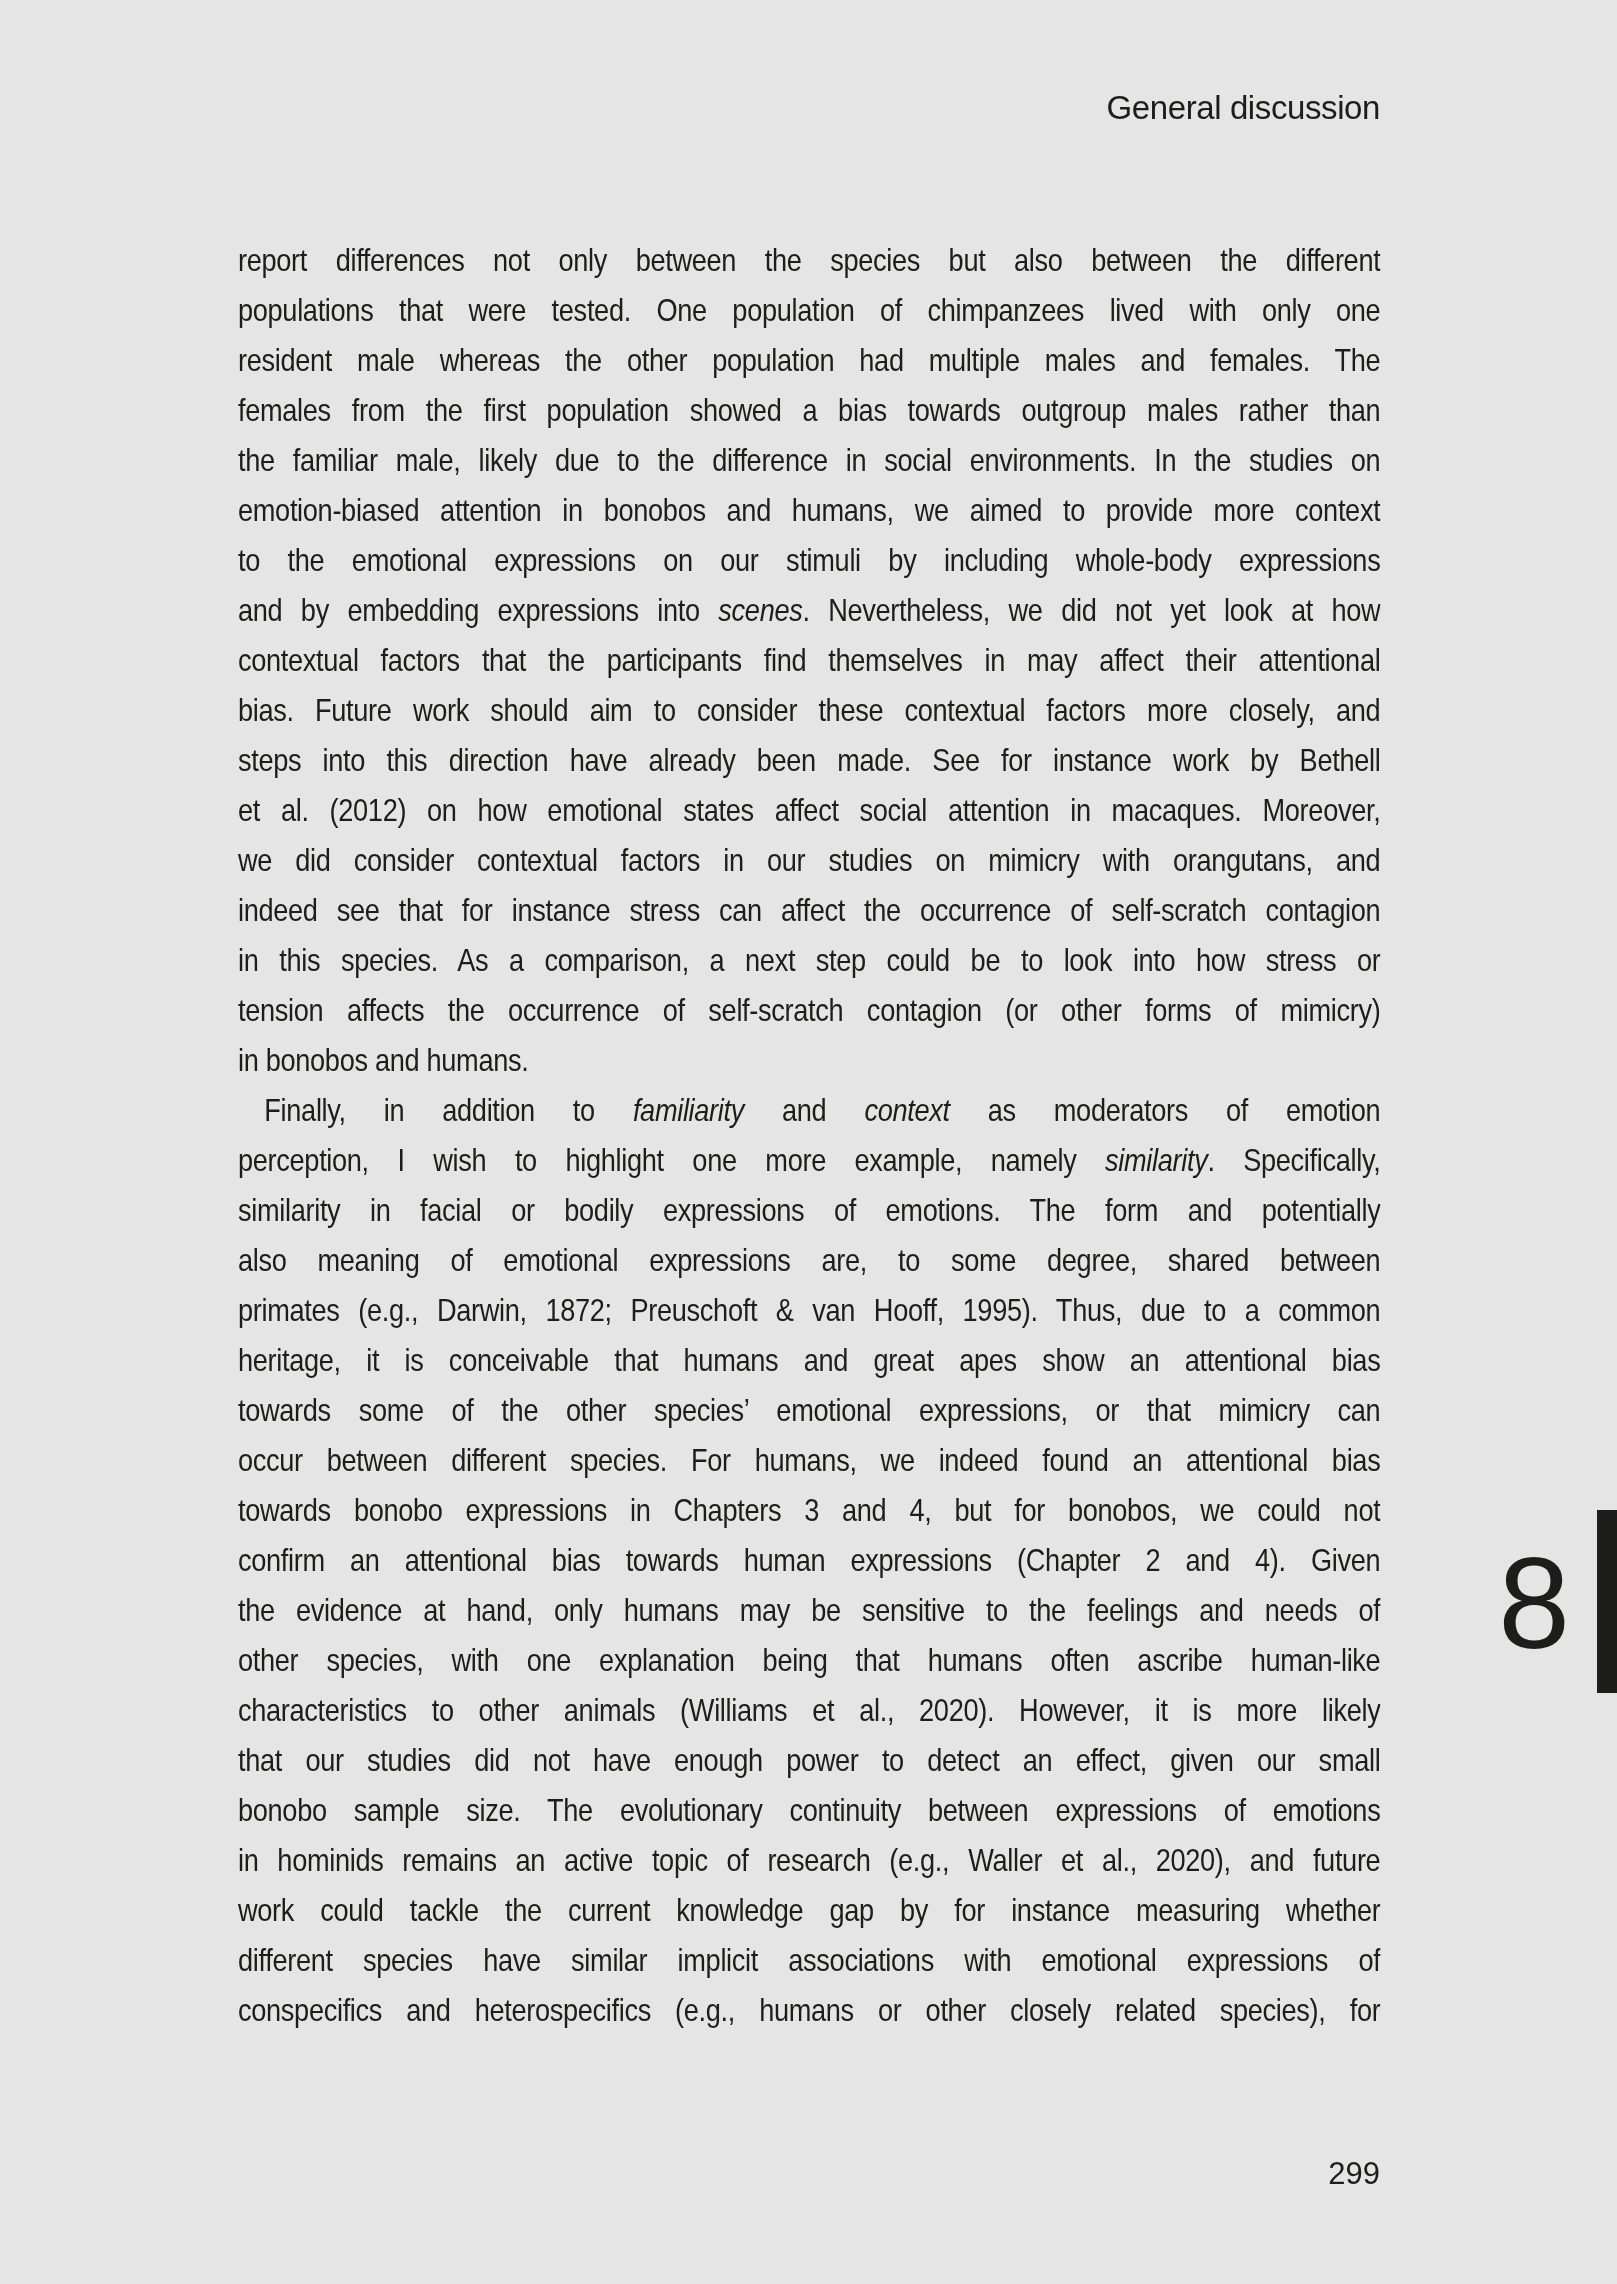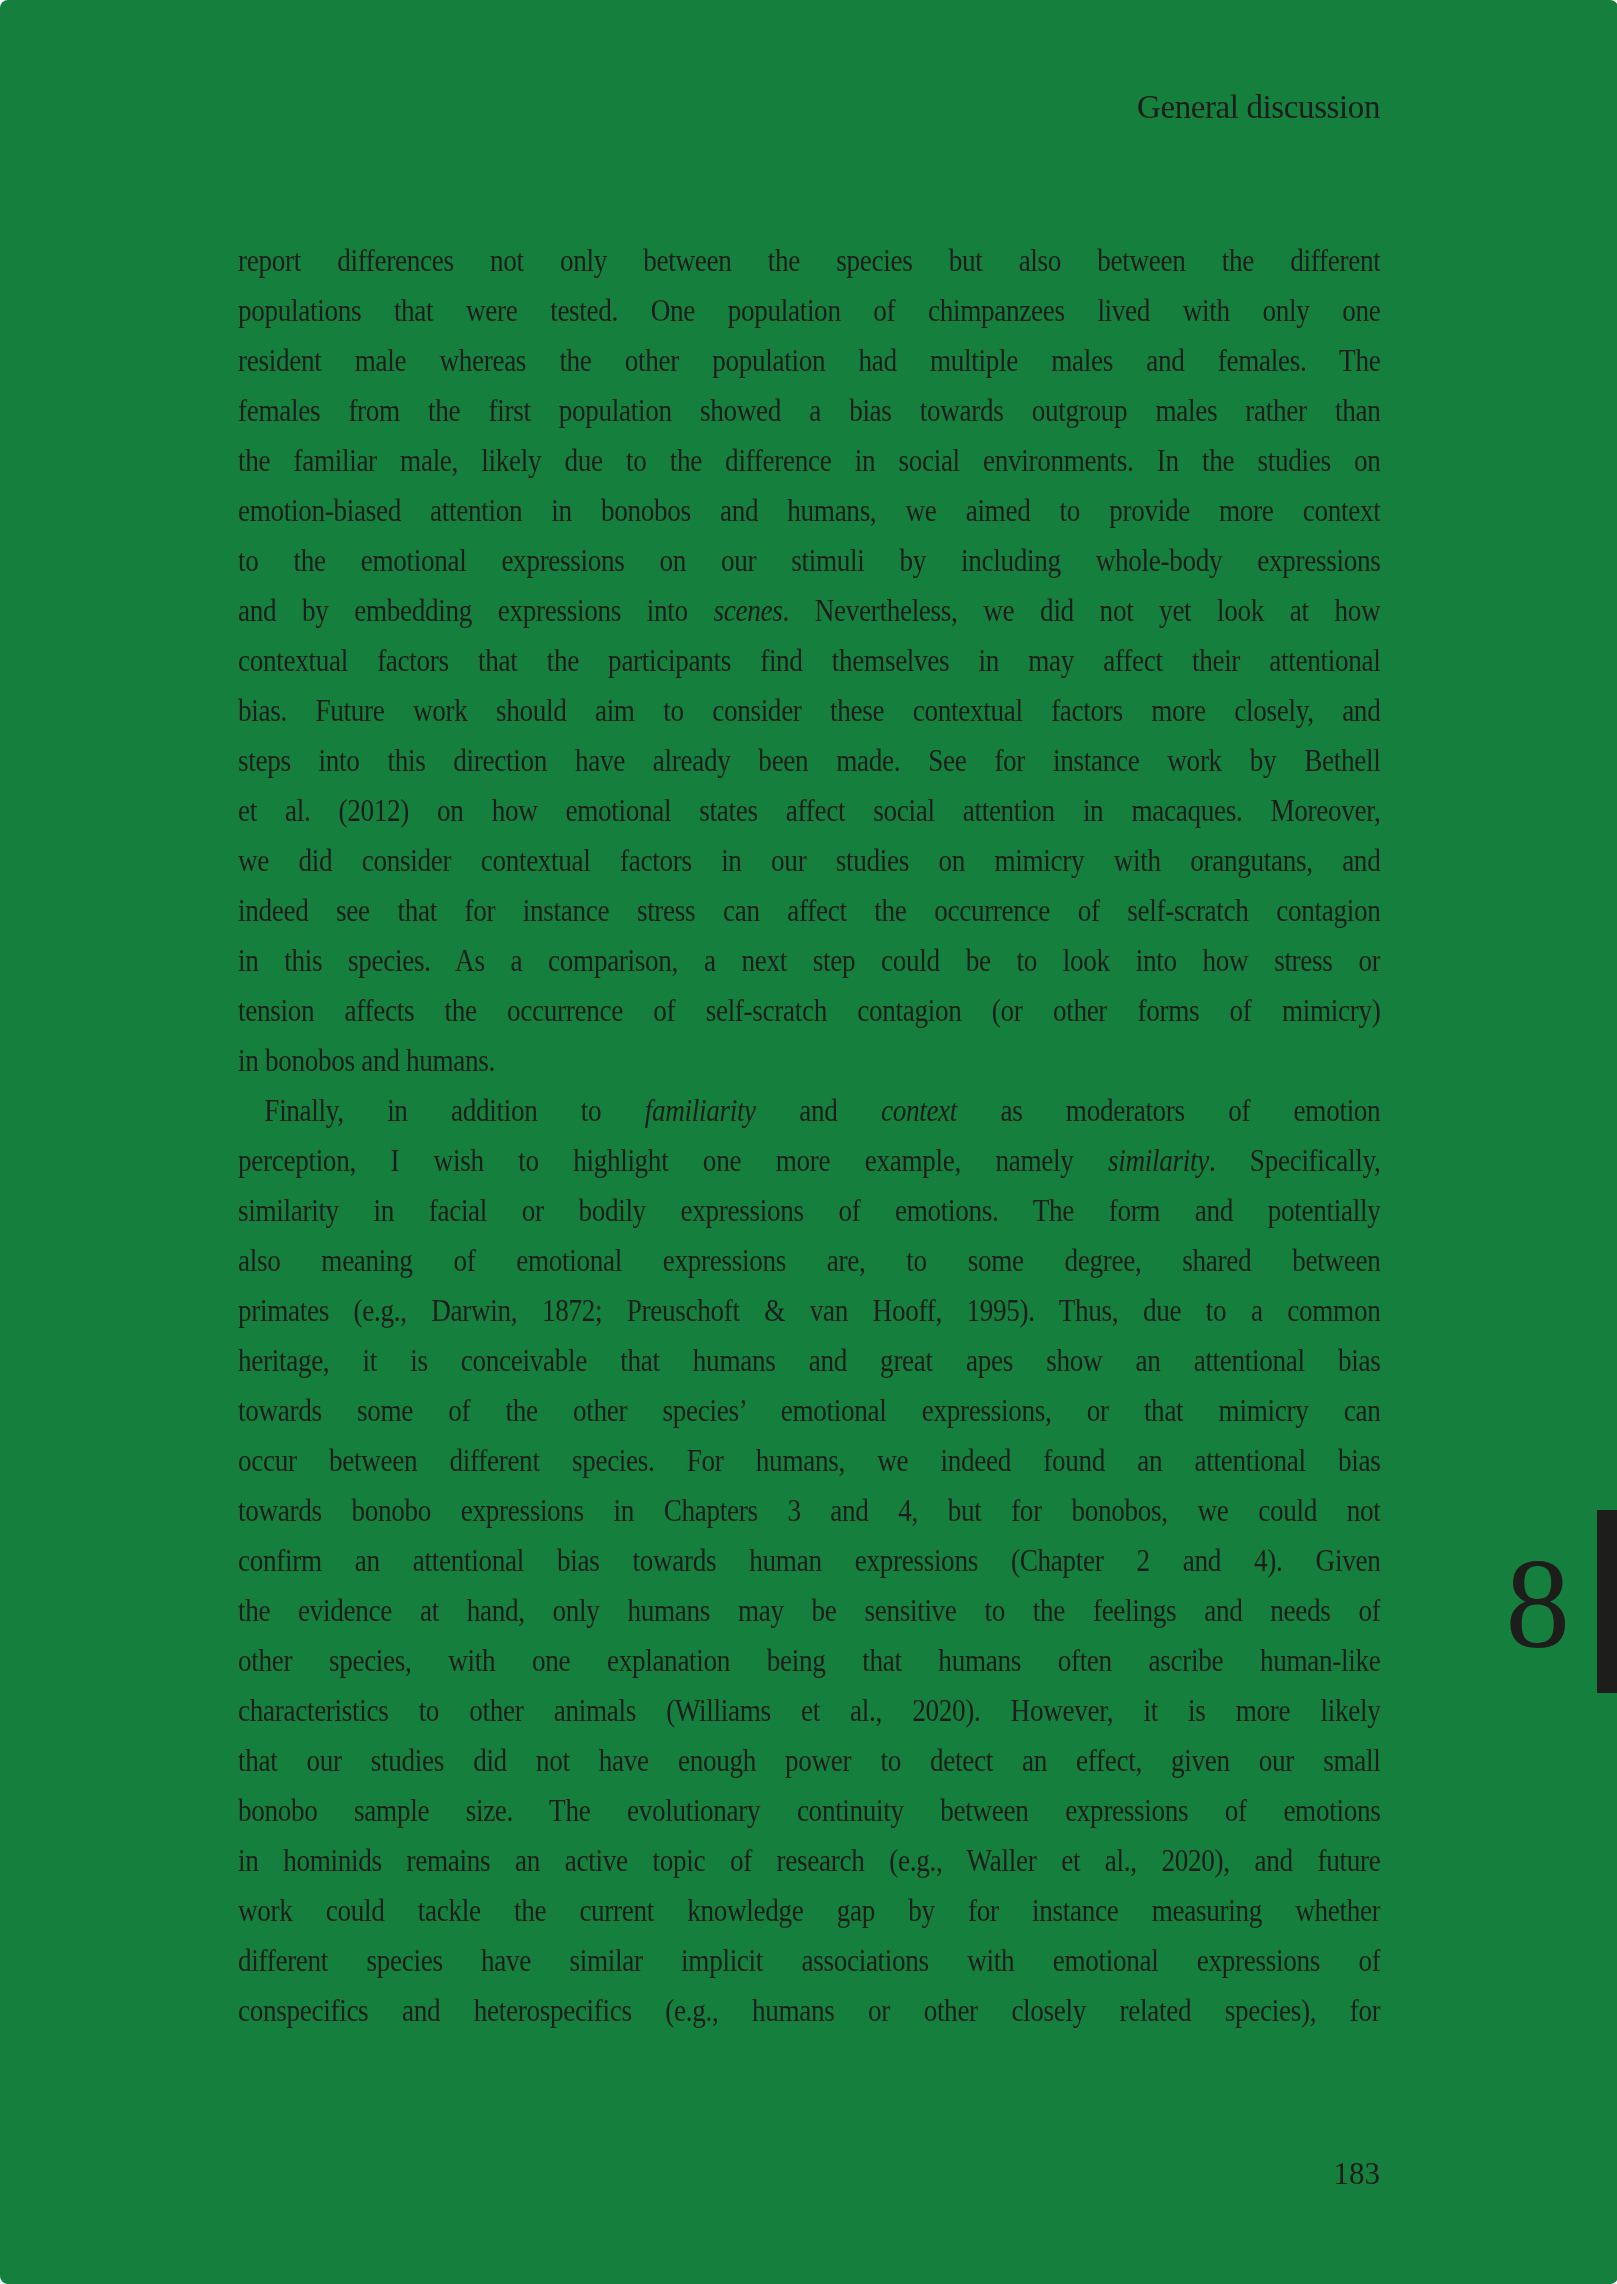--- a/index.html
+++ b/index.html
@@ -5,25 +5,24 @@
 <style>
   html, body {
     margin: 0;
     padding: 0;
     background: #ffffff;
   }
   .page {
     position: relative;
     width: 1618px;
     height: 2284px;
-    background: #15803d;
+    background: #e5e5e5;
     overflow: hidden;
-    font-family: Liberation Serif, serif;
+    font-family: Liberation Sans, sans-serif;
     color: #1d1d1b;
-    border-radius: 8px;
   }
   .running-header {
     position: absolute;
     top: 91px;
     right: 238px;
     font-size: 33px;
     line-height: 1;
     letter-spacing: -0.4px;
     white-space: nowrap;
     color: #1d1d1b;
@@ -123,15 +122,15 @@
       <div class="line"><span>in hominids remains an active topic of research (e.g., Waller et al., 2020), and future</span></div>
       <div class="line"><span>work could tackle the current knowledge gap by for instance measuring whether</span></div>
       <div class="line"><span>different species have similar implicit associations with emotional expressions of</span></div>
       <div class="line"><span>conspecifics and heterospecifics (e.g., humans or other closely related species), for</span></div>
     </div>
 
   <div class="chapter-num">8</div>
 
   <div class="chapter-bar"></div>
 
-  <div class="page-num">183</div>
+  <div class="page-num">299</div>
 </div>
 
 
 </body></html>

